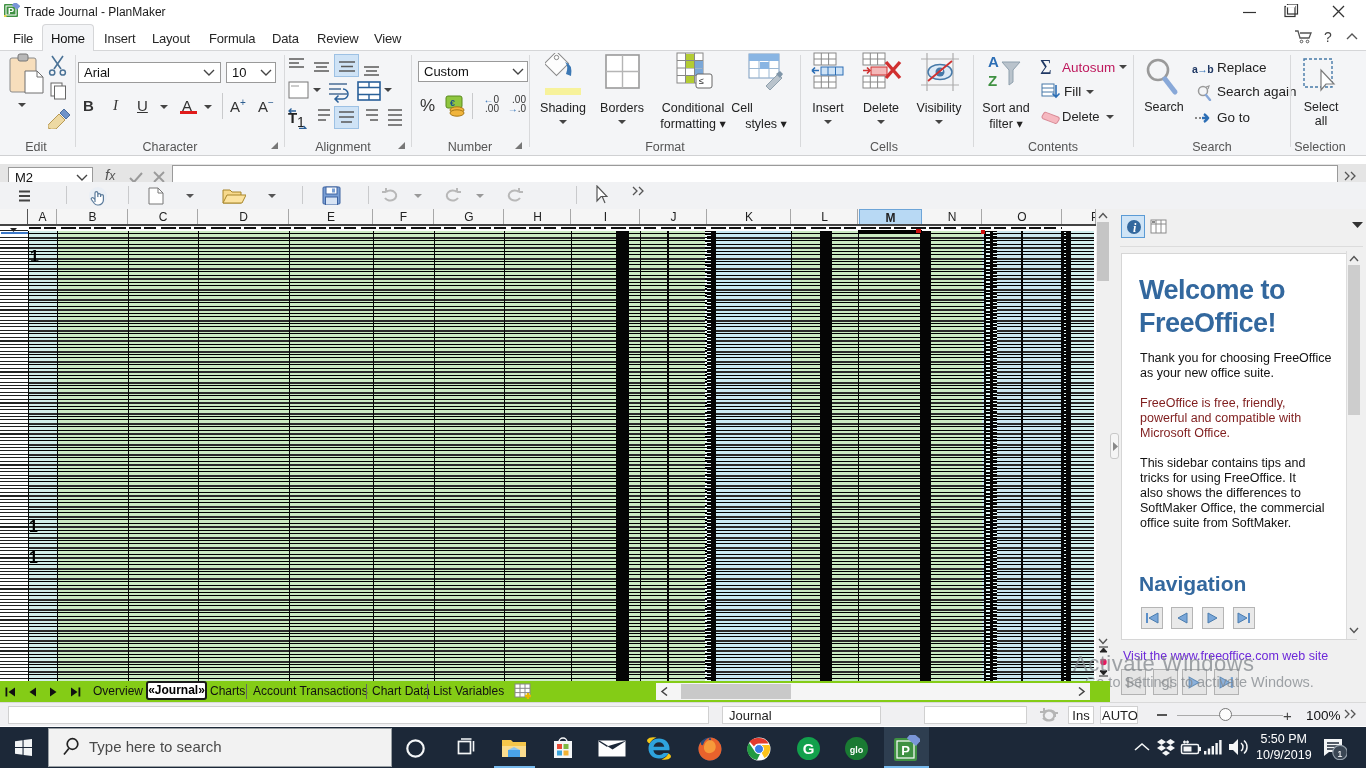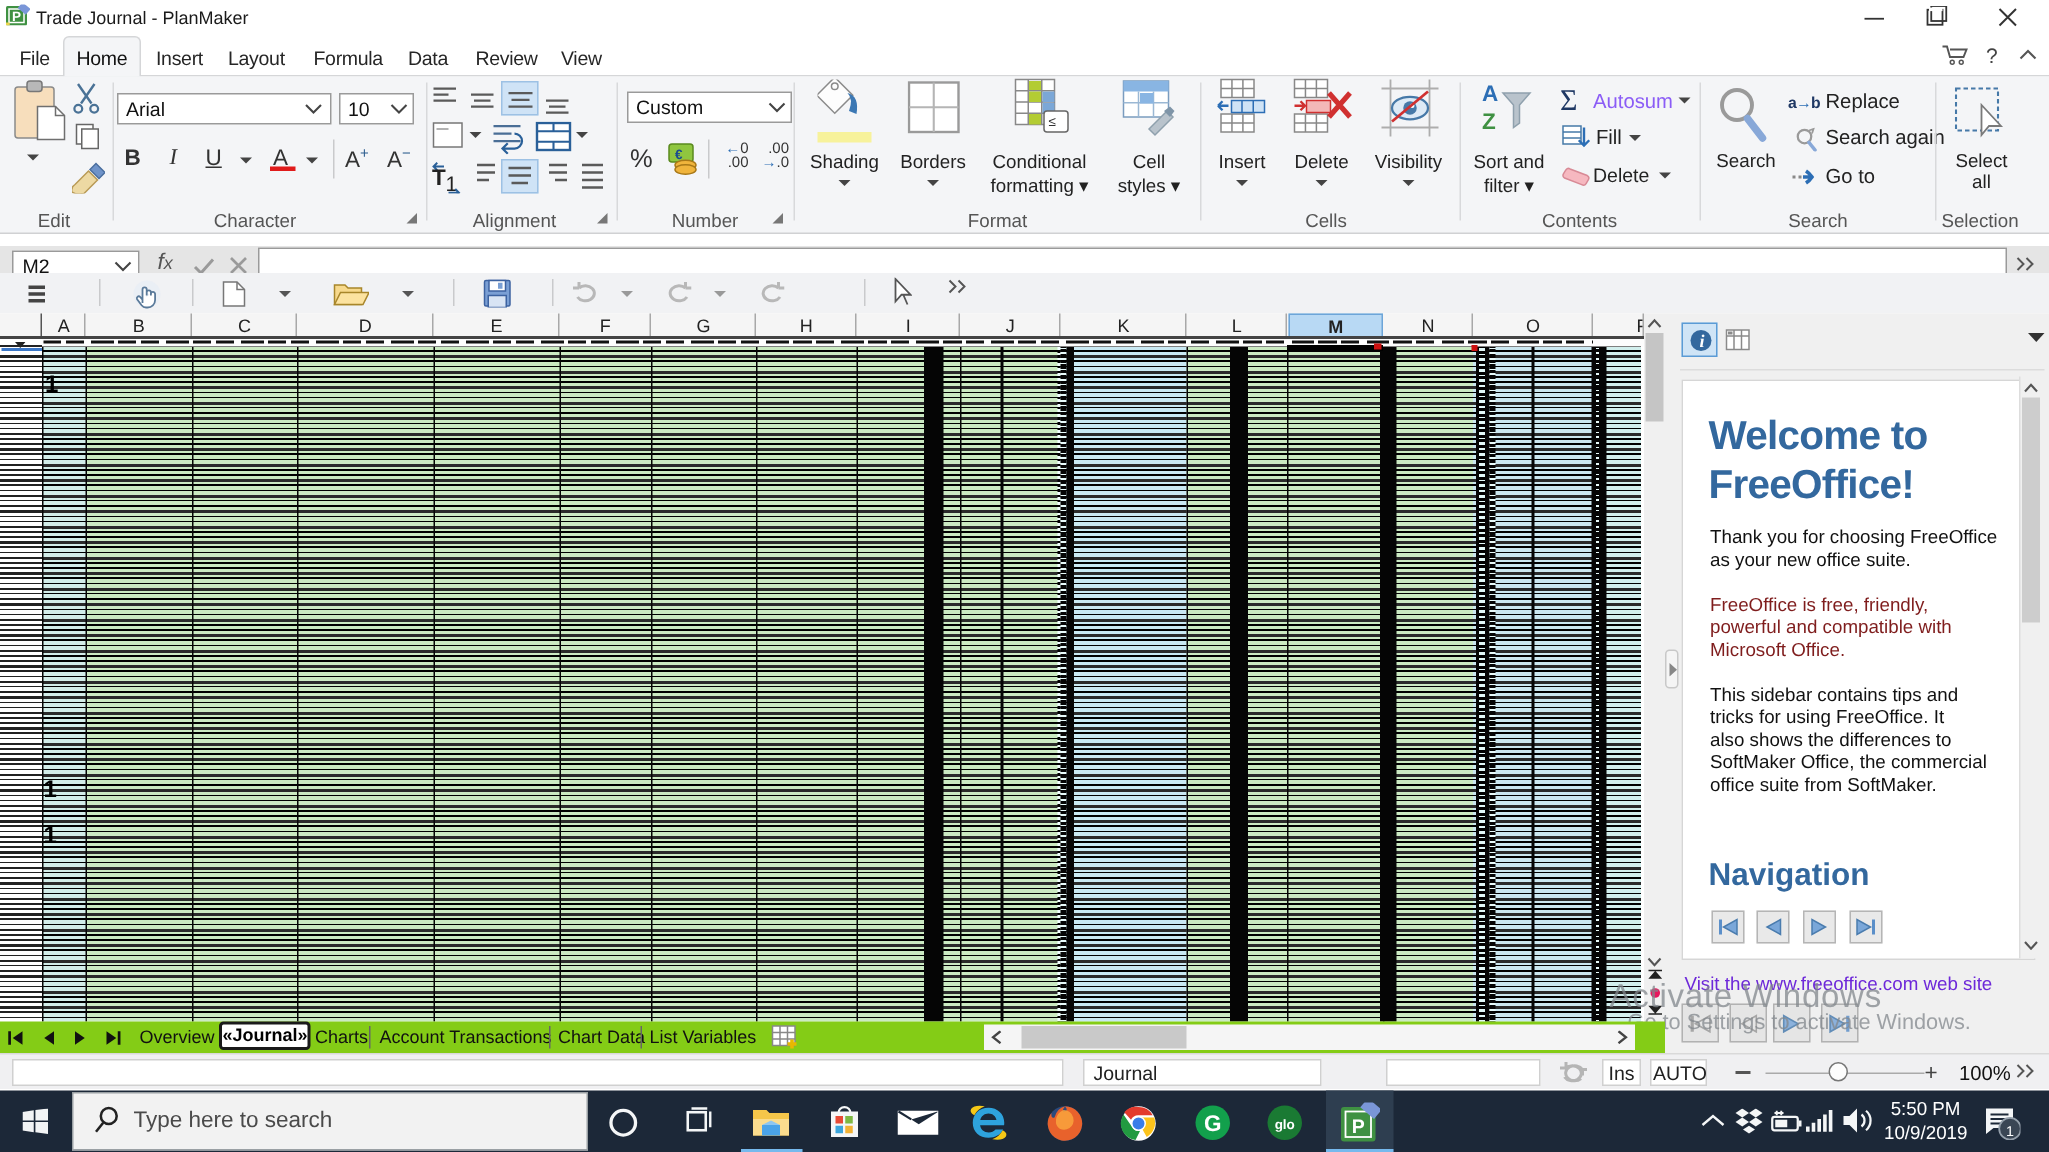--- a/index.html
+++ b/index.html
@@ -239,21 +239,21 @@
     <svg class="abs" style="left:748px;top:1px" width="40" height="40" viewBox="0 0 40 40">
       <rect x="1" y="2" width="30" height="24" fill="#fff" stroke="#7a9cbf"></rect>
       <rect x="1" y="2" width="30" height="7" fill="#89b5e3"></rect>
       <g stroke="#9bb8d4" stroke-width="1">
           <path d="M1 16.5 h30 M11 9 v17 M21 9 v17"></path>
         </g>
       <rect x="12" y="10" width="9" height="7" fill="#89b5e3"></rect>
       <path d="M18 34 l12 -12 l4 4 l-12 12 z" fill="#b9c3cc" stroke="#8fa0ad"></path>
       <path d="M28 22 l4 -3 l3 3 l-3 4 z" fill="#7f95a8"></path>
     </svg>
-    <div class="rbtn-label" style="left:706px;top:50px;width:120px">Cell</div>
+    <div class="rbtn-label" style="left:682px;top:50px;width:120px">Cell</div>
     <div class="rbtn-label" style="left:706px;top:65px;width:120px">styles ▾</div>
     <div class="grp-label" style="left:605px">Format</div>
     <div class="gsep" style="left:800px"></div>
 
     <svg class="abs" style="left:810px;top:1px" width="38" height="40" viewBox="0 0 38 40">
       <g fill="#fff" stroke="#888">
           <rect x="4" y="1" width="22" height="12"></rect>
           <rect x="4" y="24" width="22" height="12"></rect>
         </g>
       <g stroke="#888" stroke-width="1">
@@ -292,21 +292,21 @@
     <div class="gsep" style="left:973px"></div>
 
     <svg class="abs" style="left:988px;top:1px" width="38" height="40" viewBox="0 0 38 40">
       <text x="0" y="15" font-size="15" font-weight="bold" fill="#2c6eb5" font-family="Liberation Sans">A</text>
       <text x="0" y="34" font-size="15" font-weight="bold" fill="#3f9142" font-family="Liberation Sans">Z</text>
       <path d="M14 10 h18 l-7 8 v12 l-4 3 v-15 z" fill="#b9c3cc" stroke="#8fa0ad"></path>
     </svg>
     <div class="rbtn-label" style="left:946px;top:50px;width:120px">Sort and</div>
     <div class="rbtn-label" style="left:946px;top:65px;width:120px">filter ▾</div>
     <div class="abs" style="left:1040px;top:5px;font-size:20px;color:#1f3864;font-family:'Liberation Serif',serif">Σ</div>
-    <div class="abs" style="left:1062px;top:9px;font-size:13.5px;color:#8b5cf6">Autosum</div>
+    <div class="abs" style="left:1062px;top:9px;font-size:13.5px;color:#be185d">Autosum</div>
     <div class="dd" style="left:1119px;top:14px"></div>
     <svg class="abs" style="left:1041px;top:32px" width="20" height="18" viewBox="0 0 20 18">
       <rect x="1" y="1" width="12" height="12" fill="#fff" stroke="#4679a8"></rect>
       <path d="M1 5 h12 M1 9 h12" stroke="#4679a8"></path>
       <path d="M15 2 v12 m-3.5 -3.5 l3.5 3.5 l3.5 -3.5" stroke="#2c6eb5" stroke-width="1.6" fill="none"></path>
     </svg>
     <div class="abs" style="left:1064px;top:33px;font-size:13.5px;color:#222">Fill</div>
     <div class="dd" style="left:1086px;top:39px"></div>
     <svg class="abs" style="left:1039px;top:59px" width="22" height="15" viewBox="0 0 22 15">
       <path d="M6 2 q1.5 -1.5 3 0 l10 7 q1.5 1.5 0 3 l-2 2 q-1.5 1.5 -3 0 l-10 -7 q-1.5 -1.5 0 -3 z" fill="#f6b8c0" stroke="#d88a96" transform="rotate(-14 11 7.5)"></path>
@@ -596,21 +596,21 @@
       <g fill="#111" stroke="none">
         <rect x="3.5" y="0.5" width="1.8" height="9"></rect>
           <path d="M13 0.5 v9 l-6.5 -4.5 z"></path>
         <path d="M34 0.5 v9 l-6.5 -4.5 z"></path>
         <path d="M48 0.5 v9 l6.5 -4.5 z"></path>
         <path d="M69 0.5 v9 l6.5 -4.5 z"></path>
           <rect x="76.5" y="0.5" width="1.8" height="9"></rect>
       </g>
     </svg>
     <div class="sheettab" style="left:93px">Overview</div>
-    <div class="abs" style="left:146px;top:0px;width:61px;height:19px;background:#fff;border:2px solid #1a1a1a;border-radius:3px;font-size:12px;font-weight:bold;color:#000;text-align:right;line-height:15px">«Journal»</div>
+    <div class="abs" style="left:146px;top:0px;width:61px;height:19px;background:#fff;border:2px solid #1a1a1a;border-radius:3px;font-size:12px;font-weight:bold;color:#000;text-align:center;line-height:15px">«Journal»</div>
     <div class="sheettab" style="left:210px">Charts</div>
     <div class="tabsep" style="left:246px"></div>
     <div class="sheettab" style="left:253px">Account Transactions</div>
     <div class="tabsep" style="left:366px"></div>
     <div class="sheettab" style="left:372px">Chart Data</div>
     <div class="tabsep" style="left:427px"></div>
     <div class="sheettab" style="left:433px">List Variables</div>
     <svg class="abs" style="left:514px;top:2px" width="22" height="18" viewBox="0 0 22 18">
       <rect x="1" y="1" width="15" height="13" fill="#fff" stroke="#888"></rect>
       <path d="M1 5.3 h15 M1 9.6 h15 M6 1 v13 M11 1 v13" stroke="#888"></path>

